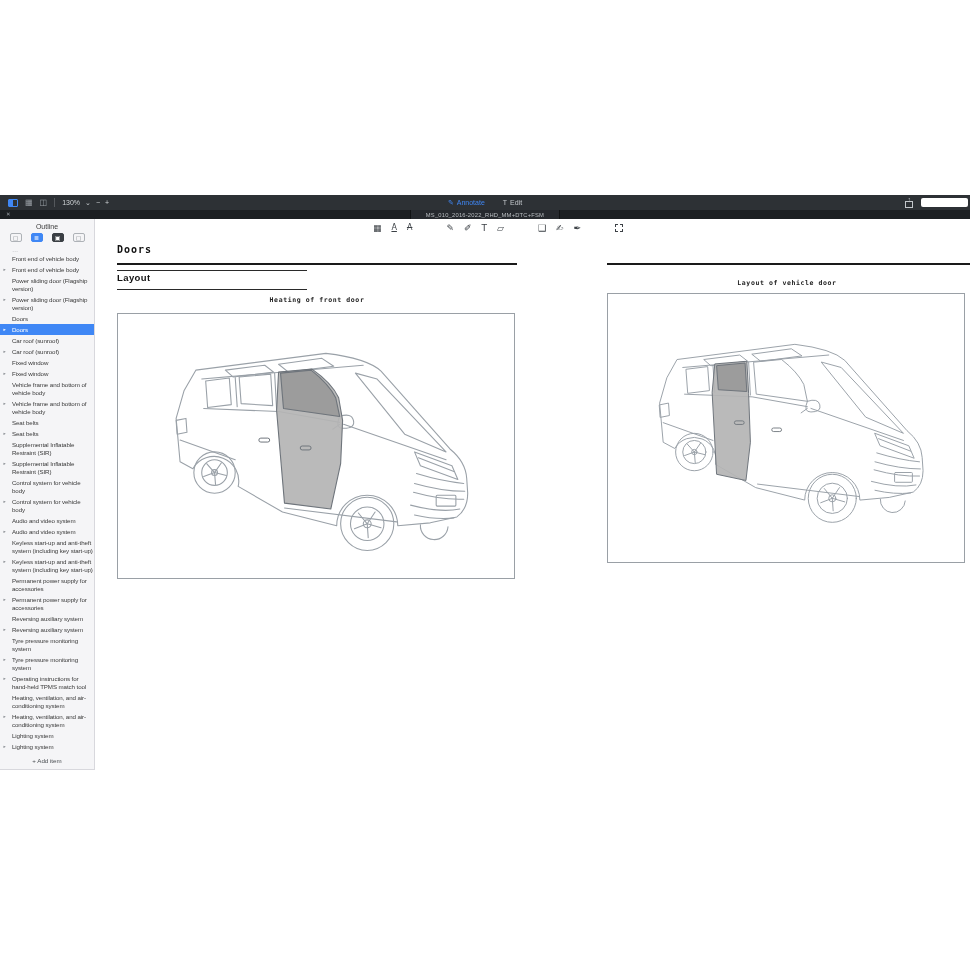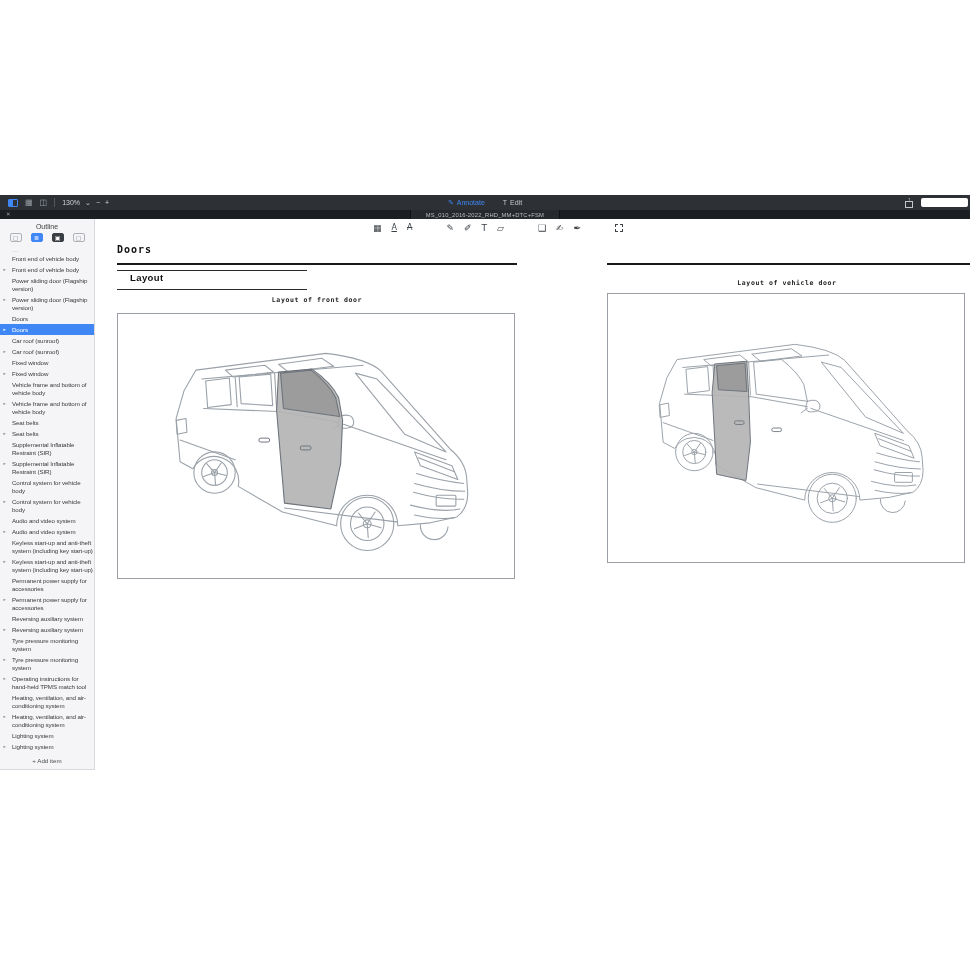--- a/index.html
+++ b/index.html
@@ -61,21 +61,21 @@
   .outline-item.selected .arrow{color:#fff;}
   .outline-item.clipped{height:7px;overflow:hidden;color:#8b8f94;padding-top:0;}
   .add-item{flex:0 0 auto;font-size:6.2px;color:#4a4e52;text-align:center;padding:4px 0 5px 0;}
 
   
   .doc{position:absolute;left:96px;top:0;right:0;height:775px;}
   .h-doors{position:absolute;left:21px;top:49px;font-family:"DejaVu Sans Mono",monospace;
            font-weight:bold;font-size:10px;letter-spacing:1px;color:#111;}
   .rule-thick{position:absolute;height:2px;background:var(--rule);}
   .rule-thin{position:absolute;height:1px;background:#2a2a2a;}
-  .h-layout{position:absolute;left:34px;top:77px;font-weight:bold;font-size:9.5px;letter-spacing:.4px;color:#111;}
+  .h-layout{position:absolute;left:21px;top:77px;font-weight:bold;font-size:9.5px;letter-spacing:.4px;color:#111;}
   .fig-caption{position:absolute;text-align:center;font-family:"DejaVu Sans Mono",monospace;
                font-weight:bold;font-size:6.5px;letter-spacing:.6px;color:#222;}
   .figbox{position:absolute;border:1px solid #9aa0a6;background:#fff;}
   .figbox svg{display:block;width:100%;height:100%;}
 </style>
 </head>
 <body>
 
 <div class="canvas" style="--accent: #3f87f5; --toolbar-bg: #2d3135; --tabstrip-bg: #1c1f22; --sidebar-bg: #f5f5f7; --rule: #1a1a1a;">
   <div class="app">
@@ -180,21 +180,21 @@
       <div class="add-item">+ Add item</div>
     </aside>
 
     <main class="doc">
 
       <div class="h-doors">Doors</div>
       <div class="rule-thick" style="left:21px;top:68px;width:400px;"></div>
       <div class="rule-thin" style="left:21px;top:75px;width:190px;"></div>
       <div class="h-layout">Layout</div>
       <div class="rule-thin" style="left:21px;top:94px;width:190px;"></div>
-      <div class="fig-caption" style="left:21px;top:101px;width:400px;">Layout of front door</div>
+      <div class="fig-caption" style="left:21px;top:101px;width:400px;">Heating of front door</div>
       <div class="figbox" id="fig1" style="left:21px;top:118px;width:398px;height:266px;">
 <svg viewBox="0 0 400 268" preserveAspectRatio="xMidYMid meet" xmlns="http://www.w3.org/2000/svg">
  <g fill="none" stroke="#9aa1a8" stroke-width="1.1" stroke-linejoin="round" stroke-linecap="round">
   <path d="M78,57 L210,40 Q252,45 266,58 L336,137 Q352,150 353,167 L354,182 Q354,198 343,206 L316,212 L283,215 A31,31 0 0 0 221,215 L166,201 L121,175 A25,25 0 0 0 75,157 L62,150 L58,106 L66,78 Z"></path>
   <path d="M84,66 L248,52"></path>
   <path d="M108,57 L148,52 L157,59 L116,64 Z"></path>
   <path d="M162,51 L206,45 L218,53 L172,59 Z"></path>
   <path d="M86,96 L162,99 L224,110"></path>
   <path d="M88,68 L112,65 L114,92 L90,95 Z"></path>
   <path d="M118,64.5 L120,94"></path>

